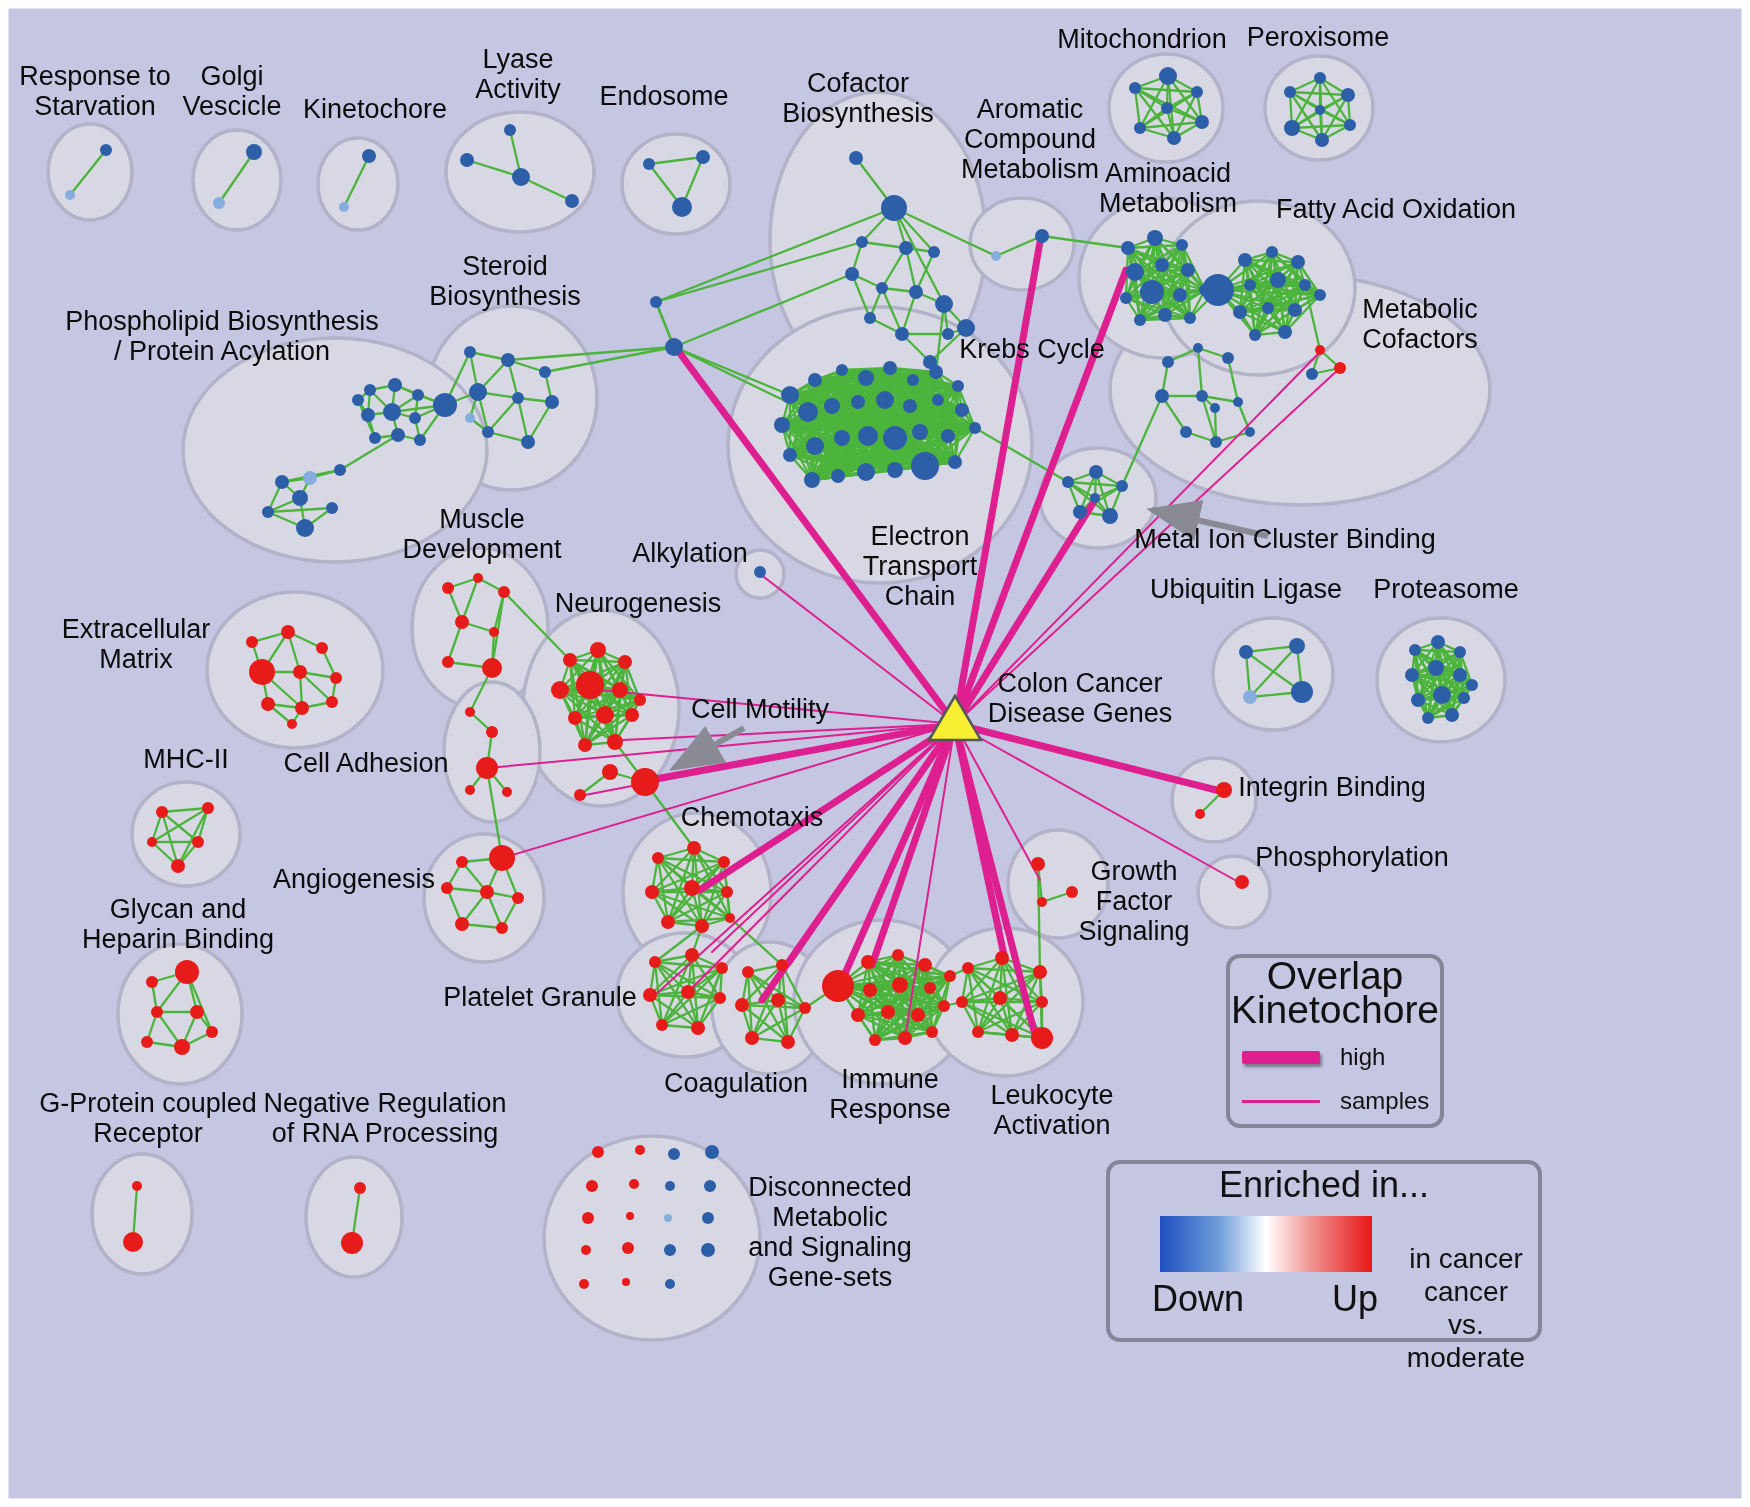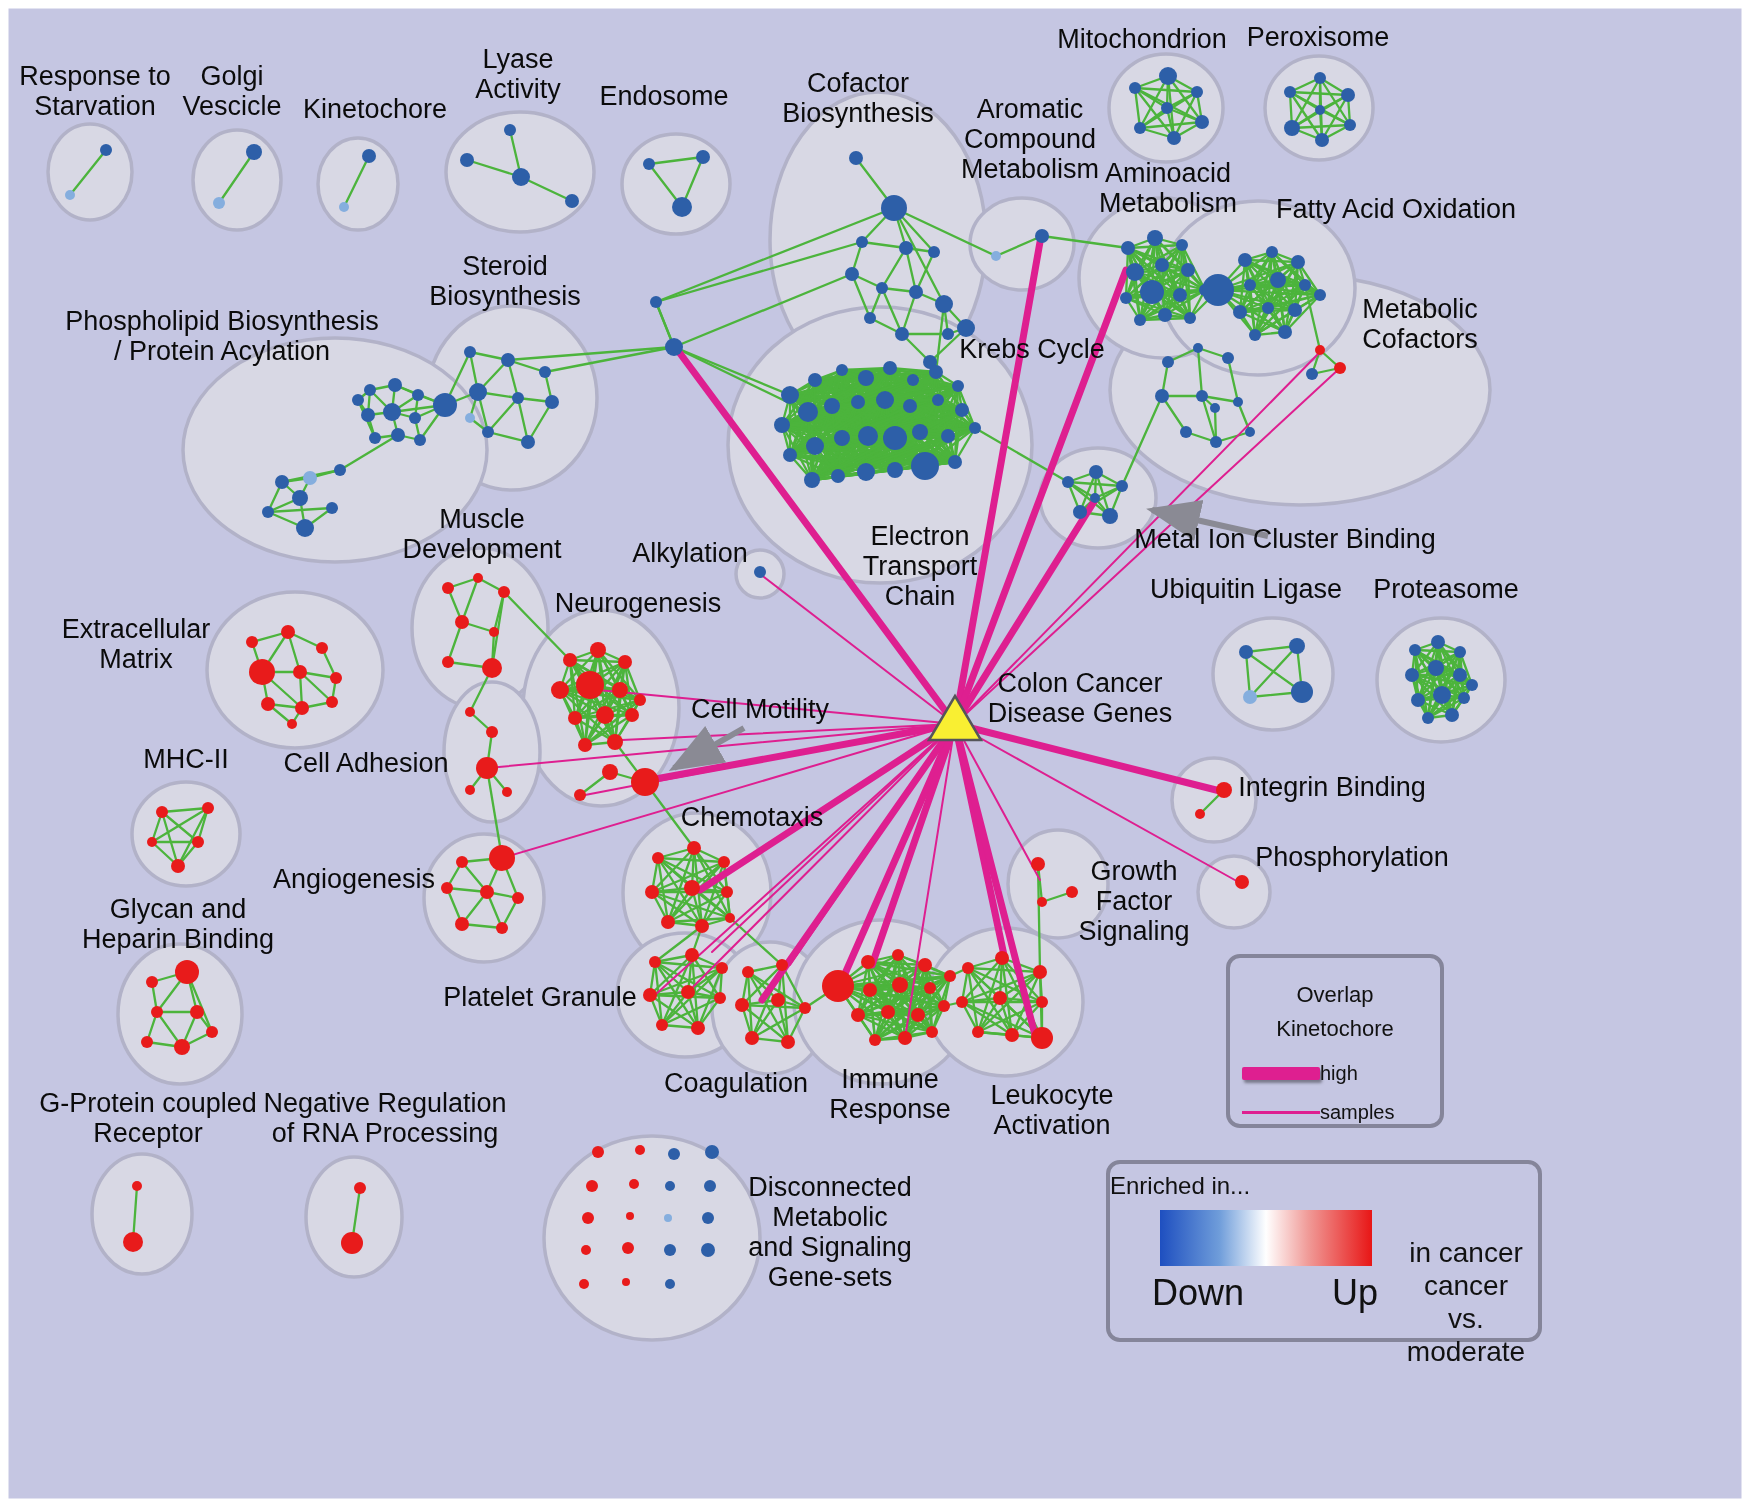--- a/index.html
+++ b/index.html
@@ -1,27 +1,27 @@
 <!DOCTYPE html>
 <html><head>
 <meta charset="utf-8">
 <style>
   html,body{margin:0;padding:0;background:#ffffff;}
   #fig{position:relative;width:1750px;height:1507px;font-family:"Liberation Sans",sans-serif;}
   #net{position:absolute;left:0;top:0;}
   svg text{font-family:"Liberation Sans",sans-serif;font-size:27px;fill:#0b0b0b;}
   .legend{position:absolute;border:4px solid #85859a;border-radius:14px;color:#111;background:transparent;box-sizing:border-box;}
   #legend-overlap{left:1226px;top:954px;width:218px;height:174px;}
-  .lo-title{text-align:center;font-size:22px;line-height:34px;margin-top:20px;}
+  .lo-title{text-align:center;font-size:39px;line-height:34px;margin-top:1px;}
   .lg-row{display:flex;align-items:center;margin:16px 0 0 12px;}
   .bar-high{width:78px;height:13px;background:#de1f90;border-radius:2px;box-shadow:2px 3px 3px rgba(70,70,80,.6);flex:0 0 auto;}
   .bar-mod{width:78px;height:3px;background:#de1f90;flex:0 0 auto;}
-  .lg-row span.lbl{font-size:20px;margin-left:0;text-align:center;}
+  .lg-row span.lbl{font-size:24px;margin-left:20px;text-align:center;}
   #legend-enriched{left:1106px;top:1160px;width:436px;height:182px;}
-  .le-title{font-size:24px;margin-top:8px;}
+  .le-title{text-align:center;font-size:36px;}
   .le-body{display:flex;margin:10px 10px 0 50px;}
   .grad{width:212px;height:56px;background:linear-gradient(90deg,#1e4fc0 0%,#6f9dda 28%,#ffffff 50%,#f09a97 70%,#e81616 100%);}
   .du{display:flex;justify-content:space-between;width:226px;font-size:36px;margin-top:6px;margin-left:-8px;}
   .le-left{display:flex;flex-direction:column;}
   .le-note{font-size:28px;line-height:33px;margin-left:26px;margin-top:26px;text-align:center;}
 </style>
 </head>
 <body>
 
 <div id="fig">

